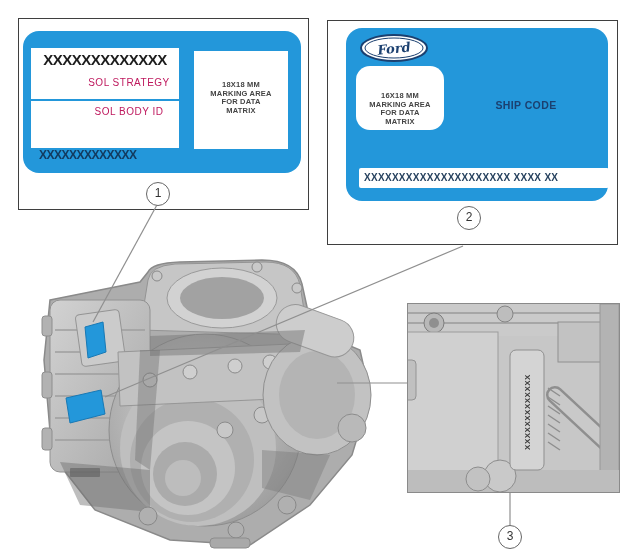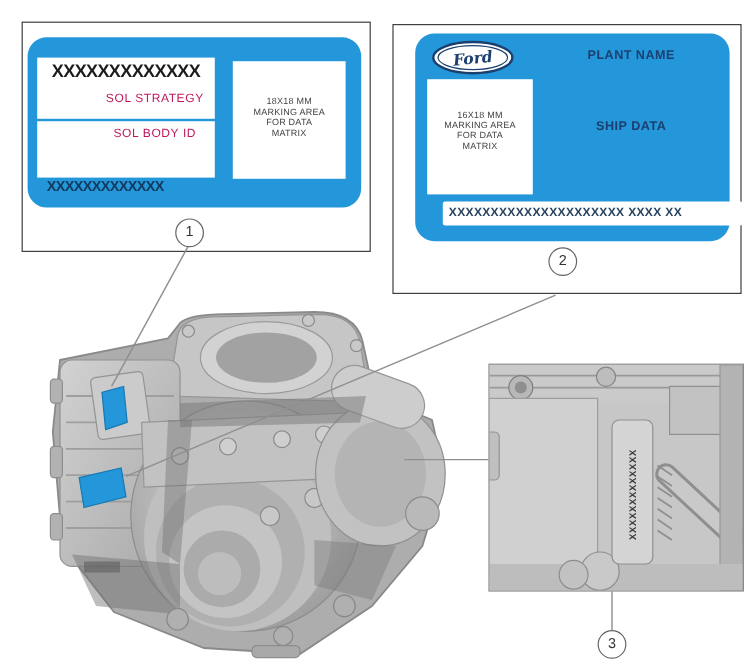--- a/index.html
+++ b/index.html
@@ -5,21 +5,21 @@
   html,body{margin:0;padding:0;background:#ffffff;}
   .figure{position:relative;width:628px;height:553px;background:#fff;
           font-family:"Liberation Sans",sans-serif;overflow:hidden;}
   .frame{position:absolute;background:#fff;border:1.5px solid #3f3f3f;box-sizing:border-box;}
   .frame3{position:absolute;background:transparent;border:1px solid #8a8a8a;box-sizing:border-box;}
   .bluelabel{position:absolute;background:#2397DA;border-radius:16px;box-sizing:border-box;}
   .wbox{position:absolute;background:#fff;box-sizing:border-box;text-align:center;}
   .xrow{font-weight:bold;color:#1c1c1c;letter-spacing:-0.5px;font-size:15px;line-height:24px;white-space:nowrap;}
   .solrow{color:#be185d;font-size:10px;line-height:22px;letter-spacing:0.5px;white-space:nowrap;margin-left:48px;}
   .navyx{position:absolute;font-weight:bold;color:#123A5E;font-size:12px;letter-spacing:-0.5px;white-space:nowrap;}
-  .matrixtxt{font-size:7.5px;line-height:8.5px;font-weight:normal;color:#444;letter-spacing:0.2px;}
+  .matrixtxt{font-size:7.5px;line-height:8.5px;font-weight:bold;color:#444;letter-spacing:0.2px;}
   .mt-pad1{padding-top:30px;}
   .mt-pad2{padding-top:26px;}
   .l2txt{position:absolute;width:170px;text-align:center;font-size:10.5px;font-weight:bold;
          color:#1B4070;letter-spacing:0.4px;white-space:nowrap;}
   .serialbar{position:absolute;background:#fff;border-radius:2px;font-size:10px;font-weight:bold;
              color:#27425f;letter-spacing:0.3px;line-height:20px;padding-left:5px;box-sizing:border-box;
              white-space:nowrap;overflow:hidden;}
   .callout{position:absolute;width:24px;height:24px;border:1.2px solid #666;border-radius:50%;
            background:#fff;box-sizing:border-box;text-align:center;line-height:21px;
            font-size:12px;color:#333;z-index:30;}
@@ -50,29 +50,28 @@
     </div>
   </div>
 
   <div class="frame" style="left:327px;top:20px;width:291px;height:225px;">
     <div class="bluelabel" style="left:18px;top:7px;width:262px;height:173px;">
       <svg width="76" height="30" style="position:absolute;left:10px;top:5px;">
         <ellipse cx="38" cy="15" rx="33" ry="13" fill="#ffffff" stroke="#1B4070" stroke-width="2"></ellipse>
         <ellipse cx="38" cy="15" rx="29" ry="10" fill="none" stroke="#1B4070" stroke-width="1"></ellipse>
         <text x="38" y="20" text-anchor="middle" font-family="DejaVu Serif, serif" font-style="italic" font-weight="bold" font-size="13" fill="#1B4070" transform="rotate(-6 38 15)">Ford</text>
       </svg>
-      <div class="l2txt" style="left:95px;top:12px;">PLANT NAME</div>
-      <div class="l2txt" style="left:95px;top:71px;">SHIP DATA</div>
-      <div class="wbox mt-pad2" style="left:10px;top:38px;width:88px;height:96px;">
+      <div class="l2txt" style="left:95px;top:71px;">SHIP CODE</div>
+      <div class="wbox mt-pad2" style="left:10px;top:38px;width:88px;height:64px;border-radius:14px;">
         <div class="matrixtxt">16X18 MM</div>
         <div class="matrixtxt">MARKING AREA</div>
         <div class="matrixtxt">FOR DATA</div>
         <div class="matrixtxt">MATRIX</div>
       </div>
-      <div class="serialbar" style="left:23px;top:140px;width:250px;height:20px;">XXXXXXXXXXXXXXXXXXXXX XXXX XX</div>
+      <div class="serialbar" style="left:13px;top:140px;width:250px;height:20px;">XXXXXXXXXXXXXXXXXXXXX XXXX XX</div>
     </div>
   </div>
 
   <svg class="art overlay" width="628" height="553" viewBox="0 0 628 553">
     <defs>
       <clipPath id="clipD">
           <rect x="408" y="304" width="211" height="188"></rect>
         </clipPath>
       <radialGradient id="gDome" cx="45%" cy="40%" r="70%">
         <stop offset="0%" stop-color="#d6d6d6"></stop>

